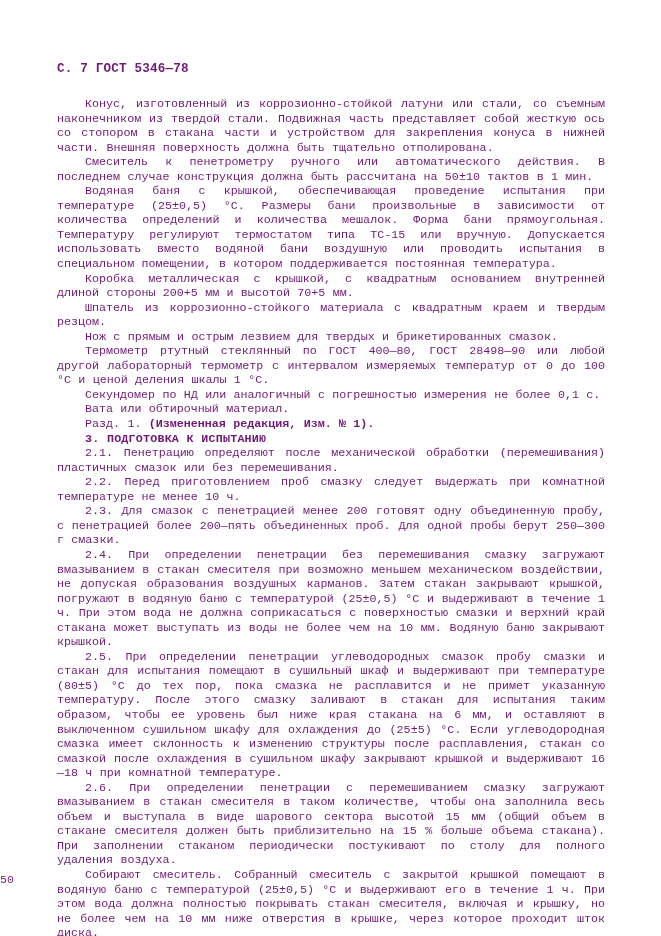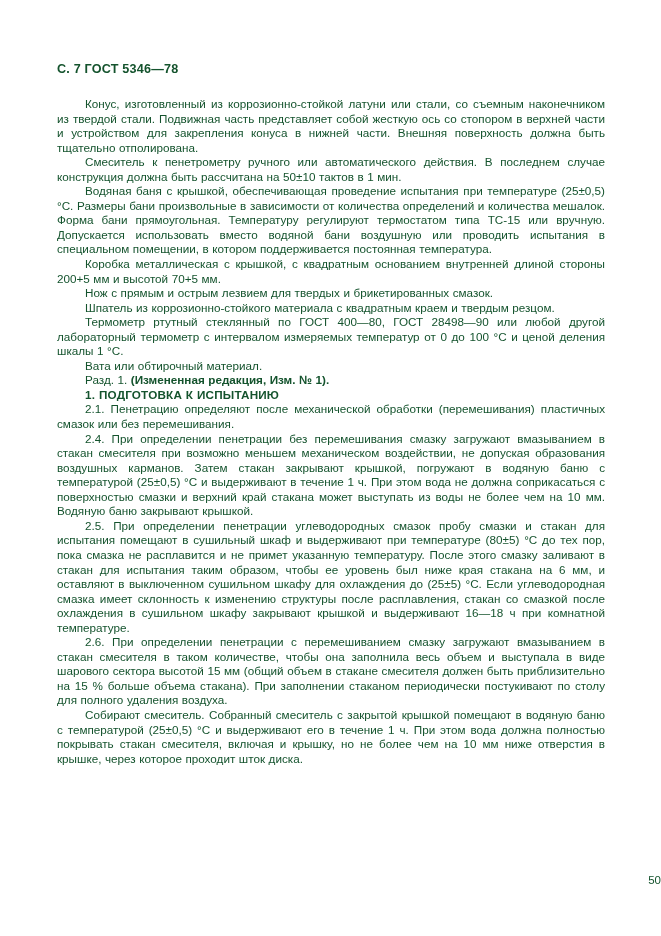--- a/index.html
+++ b/index.html
@@ -5,22 +5,22 @@
   html, body {
     margin: 0;
     padding: 0;
     background: #ffffff;
   }
   .page {
     position: relative;
     width: 661px;
     height: 936px;
     background: #ffffff;
-    color: #14532d;
-    font-family: Liberation Sans, sans-serif;
+    color: #701a75;
+    font-family: Liberation Mono, monospace;
     overflow: hidden;
     box-sizing: border-box;
   }
   .content {
     position: absolute;
     left: 57px;
     right: 56px;
     top: 62px;
   }
   .doc-header {
@@ -46,46 +46,49 @@
     letter-spacing: 0.2px;
   }
   .bold {
     font-weight: bold;
   }
   .page-number {
     position: absolute;
     left: 0;
     right: 0;
     bottom: 50px;
-    text-align: right;
+    text-align: left;
     font-size: 11.5px;
   }
 </style>
 </head>
 <body>
 
 <div class="page">
   <div class="content">
 
     <div class="doc-header">С. 7 ГОСТ 5346—78</div>
 
-    <p class="body-text">Конус, изготовленный из коррозионно-стойкой латуни или стали, со съемным наконечником из твердой стали. Подвижная часть представляет собой жесткую ось со стопором в верхней части и устройством для закрепления конуса в нижней части. Внешняя поверхность должна быть тщательно отполирована.</p>
+    <p class="body-text">Конус, изготовленный из коррозионно-стойкой латуни или стали, со съемным наконечником из твердой стали. Подвижная часть представляет собой жесткую ось со стопором в стакана части и устройством для закрепления конуса в нижней части. Внешняя поверхность должна быть тщательно отполирована.</p>
     <p class="body-text">Смеситель к пенетрометру ручного или автоматического действия. В последнем случае конструкция должна быть рассчитана на 50±10 тактов в 1 мин.</p>
     <p class="body-text">Водяная баня с крышкой, обеспечивающая проведение испытания при температуре (25±0,5) °С. Размеры бани произвольные в зависимости от количества определений и количества мешалок. Форма бани прямоугольная. Температуру регулируют термостатом типа ТС-15 или вручную. Допускается использовать вместо водяной бани воздушную или проводить испытания в специальном помещении, в котором поддерживается постоянная температура.</p>
     <p class="body-text">Коробка металлическая с крышкой, с квадратным основанием внутренней длиной стороны 200+5 мм и высотой 70+5 мм.</p>
+    <p class="body-text">Шпатель из коррозионно-стойкого материала с квадратным краем и твердым резцом.</p>
     <p class="body-text">Нож с прямым и острым лезвием для твердых и брикетированных смазок.</p>
-    <p class="body-text">Шпатель из коррозионно-стойкого материала с квадратным краем и твердым резцом.</p>
     <p class="body-text">Термометр ртутный стеклянный по ГОСТ 400—80, ГОСТ 28498—90 или любой другой лабораторный термометр с интервалом измеряемых температур от 0 до 100 °С и ценой деления шкалы 1 °С.</p>
+    <p class="body-text">Секундомер по НД или аналогичный с погрешностью измерения не более 0,1 с.</p>
     <p class="body-text">Вата или обтирочный материал.</p>
 
     <p class="body-text"><span>Разд. 1. </span><span class="bold">(Измененная редакция, Изм. № 1).</span></p>
 
-    <p class="body-text section-heading">1. ПОДГОТОВКА К ИСПЫТАНИЮ</p>
+    <p class="body-text section-heading">3. ПОДГОТОВКА К ИСПЫТАНИЮ</p>
 
     <p class="body-text">2.1. Пенетрацию определяют после механической обработки (перемешивания) пластичных смазок или без перемешивания.</p>
+    <p class="body-text">2.2. Перед приготовлением проб смазку следует выдержать при комнатной температуре не менее 10 ч.</p>
+    <p class="body-text">2.3. Для смазок с пенетрацией менее 200 готовят одну объединенную пробу, с пенетрацией более 200—пять объединенных проб. Для одной пробы берут 250—300 г смазки.</p>
     <p class="body-text">2.4. При определении пенетрации без перемешивания смазку загружают вмазыванием в стакан смесителя при возможно меньшем механическом воздействии, не допуская образования воздушных карманов. Затем стакан закрывают крышкой, погружают в водяную баню с температурой (25±0,5) °С и выдерживают в течение 1 ч. При этом вода не должна соприкасаться с поверхностью смазки и верхний край стакана может выступать из воды не более чем на 10 мм. Водяную баню закрывают крышкой.</p>
     <p class="body-text">2.5. При определении пенетрации углеводородных смазок пробу смазки и стакан для испытания помещают в сушильный шкаф и выдерживают при температуре (80±5) °С до тех пор, пока смазка не расплавится и не примет указанную температуру. После этого смазку заливают в стакан для испытания таким образом, чтобы ее уровень был ниже края стакана на 6 мм, и оставляют в выключенном сушильном шкафу для охлаждения до (25±5) °С. Если углеводородная смазка имеет склонность к изменению структуры после расплавления, стакан со смазкой после охлаждения в сушильном шкафу закрывают крышкой и выдерживают 16—18 ч при комнатной температуре.</p>
     <p class="body-text">2.6. При определении пенетрации с перемешиванием смазку загружают вмазыванием в стакан смесителя в таком количестве, чтобы она заполнила весь объем и выступала в виде шарового сектора высотой 15 мм (общий объем в стакане смесителя должен быть приблизительно на 15 % больше объема стакана). При заполнении стаканом периодически постукивают по столу для полного удаления воздуха.</p>
     <p class="body-text">Собирают смеситель. Собранный смеситель с закрытой крышкой помещают в водяную баню с температурой (25±0,5) °С и выдерживают его в течение 1 ч. При этом вода должна полностью покрывать стакан смесителя, включая и крышку, но не более чем на 10 мм ниже отверстия в крышке, через которое проходит шток диска.</p>
 
   </div>
 
   <div class="page-number">50</div>
 </div>
 

